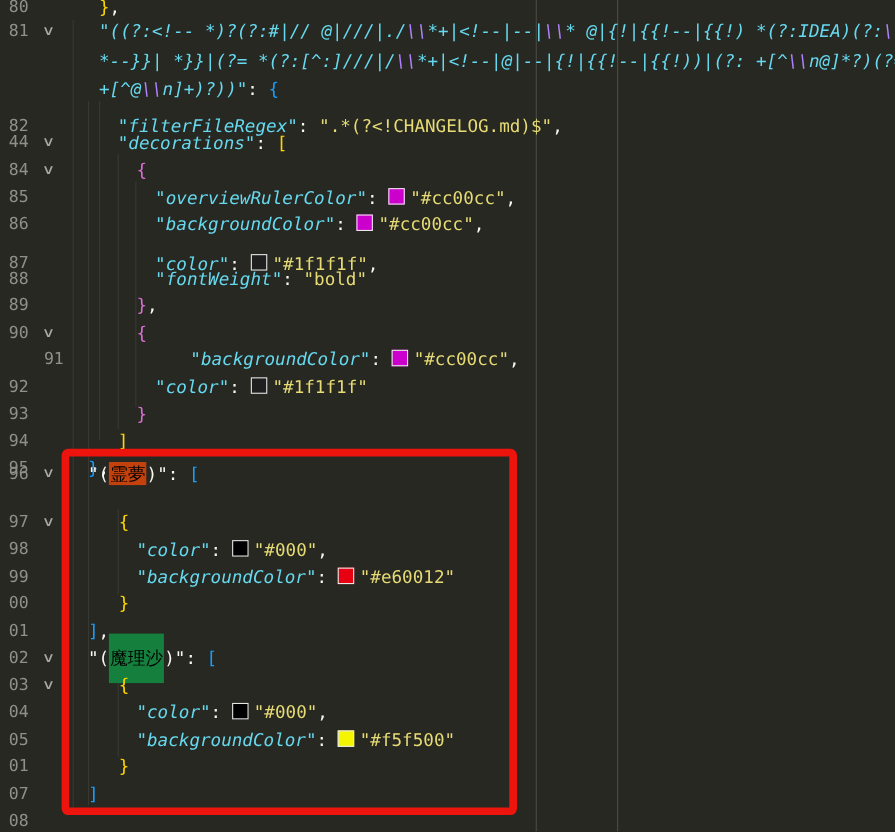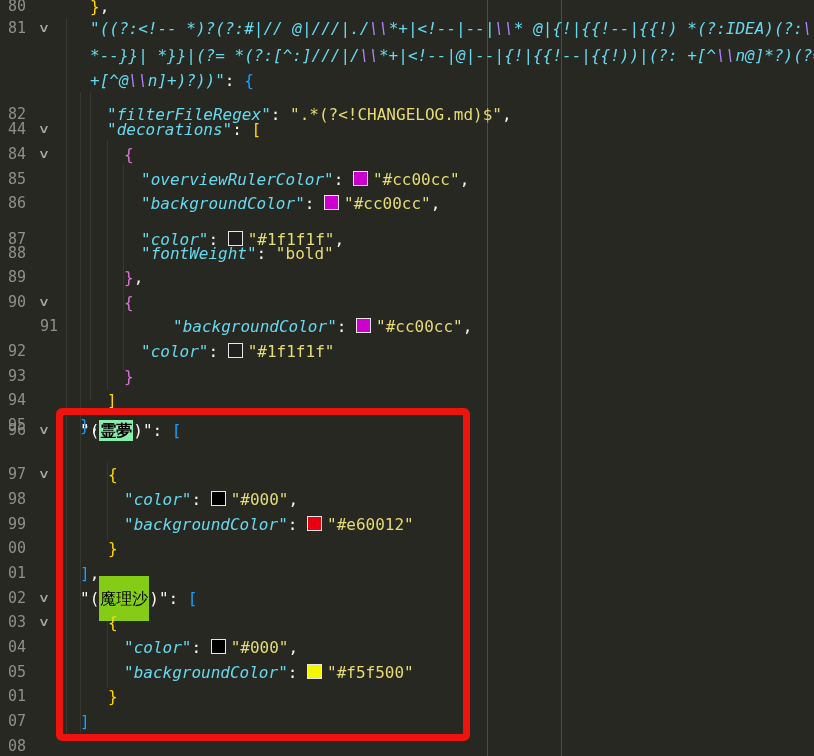--- a/index.html
+++ b/index.html
@@ -27,22 +27,22 @@
     color:#a8aaa6;font-size:12px;transform:scaleX(1.5);
   }
   .code{position:absolute;left:64px;top:0;white-space:pre;}
   .key{color:#66d9ef;font-style:italic;}
   .esc{color:#ae81ff;font-style:italic;}
   .str{color:#e6db74;}
   .punc{color:#f8f8f2;}
   .b1{color:#ffd700;}
   .b2{color:#da70d6;}
   .b3{color:#179fff;}
-  .hlr{background:#86efac;color:#000;font-style:normal;font-family:"DejaVu Sans Mono","DejaVu Sans",sans-serif;padding:1px 1px;font-weight:bold;}
-  .hly{background:#84cc16;color:#000;font-style:normal;font-family:"DejaVu Sans Mono","DejaVu Sans",sans-serif;padding:13px 1px;}
+  .hlr{background:#c2410c;color:#000;font-style:normal;font-family:"DejaVu Sans Mono","DejaVu Sans",sans-serif;padding:1px 1px;}
+  .hly{background:#15803d;color:#000;font-style:normal;font-family:"DejaVu Sans Mono","DejaVu Sans",sans-serif;padding:13px 1px;}
   .swatch{
     display:inline-block;width:13px;height:13px;
     border:1px solid #e6e6e6;vertical-align:-1px;margin-right:5px;
   }
   
   #annotation-box{
     position:absolute;left:56px;top:408px;width:414px;height:333px;
     box-sizing:border-box;border:7px solid #ec140d;border-radius:6px;
     z-index:5;pointer-events:none;background:transparent;
   }

